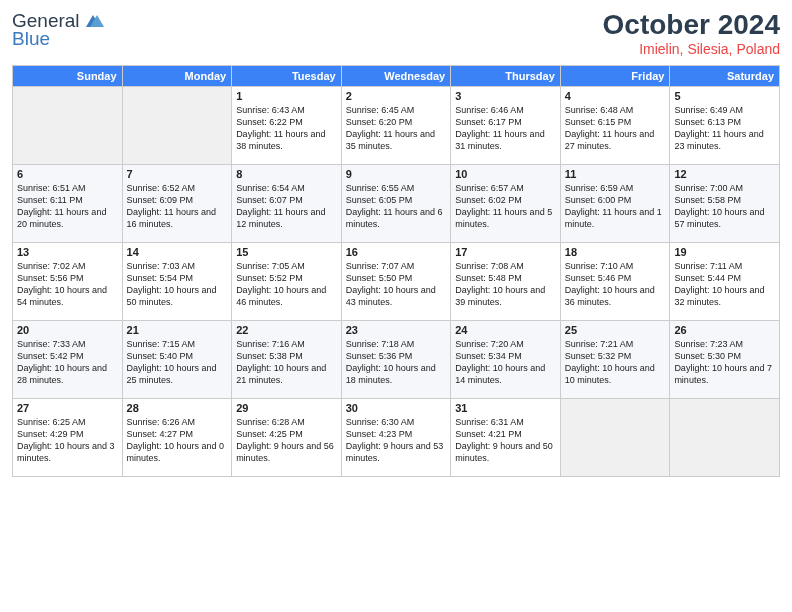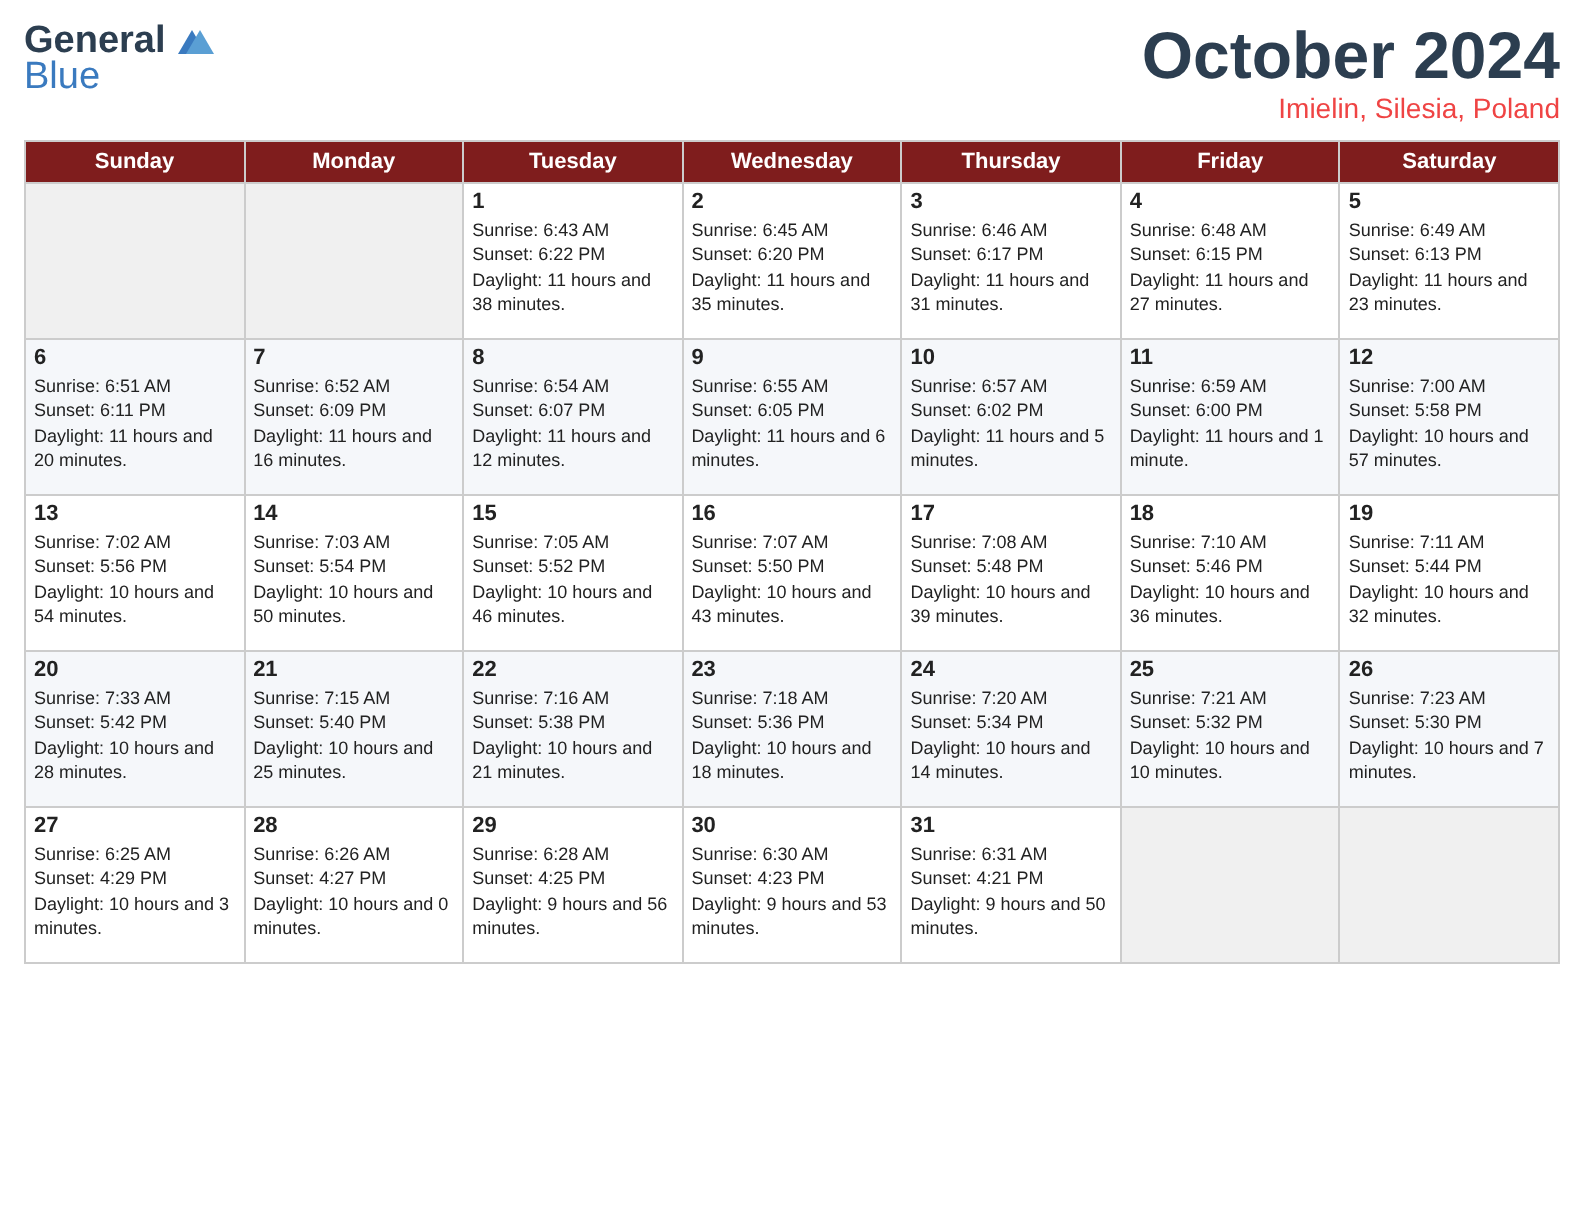--- a/index.html
+++ b/index.html
@@ -22,40 +22,40 @@
     }
     .logo {
       display: flex;
       flex-direction: column;
       align-items: flex-start;
     }
     .title-block {
       text-align: right;
     }
     .month-title {
-      font-size: 33px;
+      font-size: 28px;
       font-weight: bold;
       color: #2c3e50;
       line-height: 1.1;
     }
     .location {
       font-size: 14px;
       color: #ef4444;
     }
     table {
       width: 100%;
       border-collapse: collapse;
       table-layout: fixed;
     }
     thead tr th {
-      background-color: #7f1d1d;
+      background-color: #3b82f6;
       color: #fff;
       font-size: 11px;
       font-weight: bold;
-      text-align: center;
+      text-align: right;
       padding: 4px 5px;
       border: 1px solid #ccc;
       margin-top: 16px;
     }
     tbody tr td {
       border: 1px solid #ccc;
       vertical-align: top;
       padding: 3px 4px;
       font-size: 9px;
       color: #222;
@@ -78,21 +78,21 @@
       line-height: 1.35;
     }
   </style>
 </head>
 <body>
 
 <div class="container">
   <div class="header">
     <div class="logo">
       <div style="display:flex;align-items:center;">
-        <span style="font-size:19px;font-weight:bold;color:#2c3e50;">General</span>
+        <span style="font-size:19px;font-weight:normal;color:#2c3e50;">General</span>
         <svg width="22" height="16" viewBox="0 0 22 16" style="margin-left:2px;">
           <polygon points="4,14 11,2 18,14" fill="#3a7abf"></polygon>
           <polygon points="11,14 18,2 25,14" fill="#5a9fd4" transform="translate(-3,0)"></polygon>
         </svg>
       </div>
       <span style="font-size:19px;font-weight:normal;color:#3a7abf;margin-top:-4px;">Blue</span>
     </div>
     <div class="title-block">
       <div class="month-title">October 2024</div>
       <div class="location">Imielin, Silesia, Poland</div>

